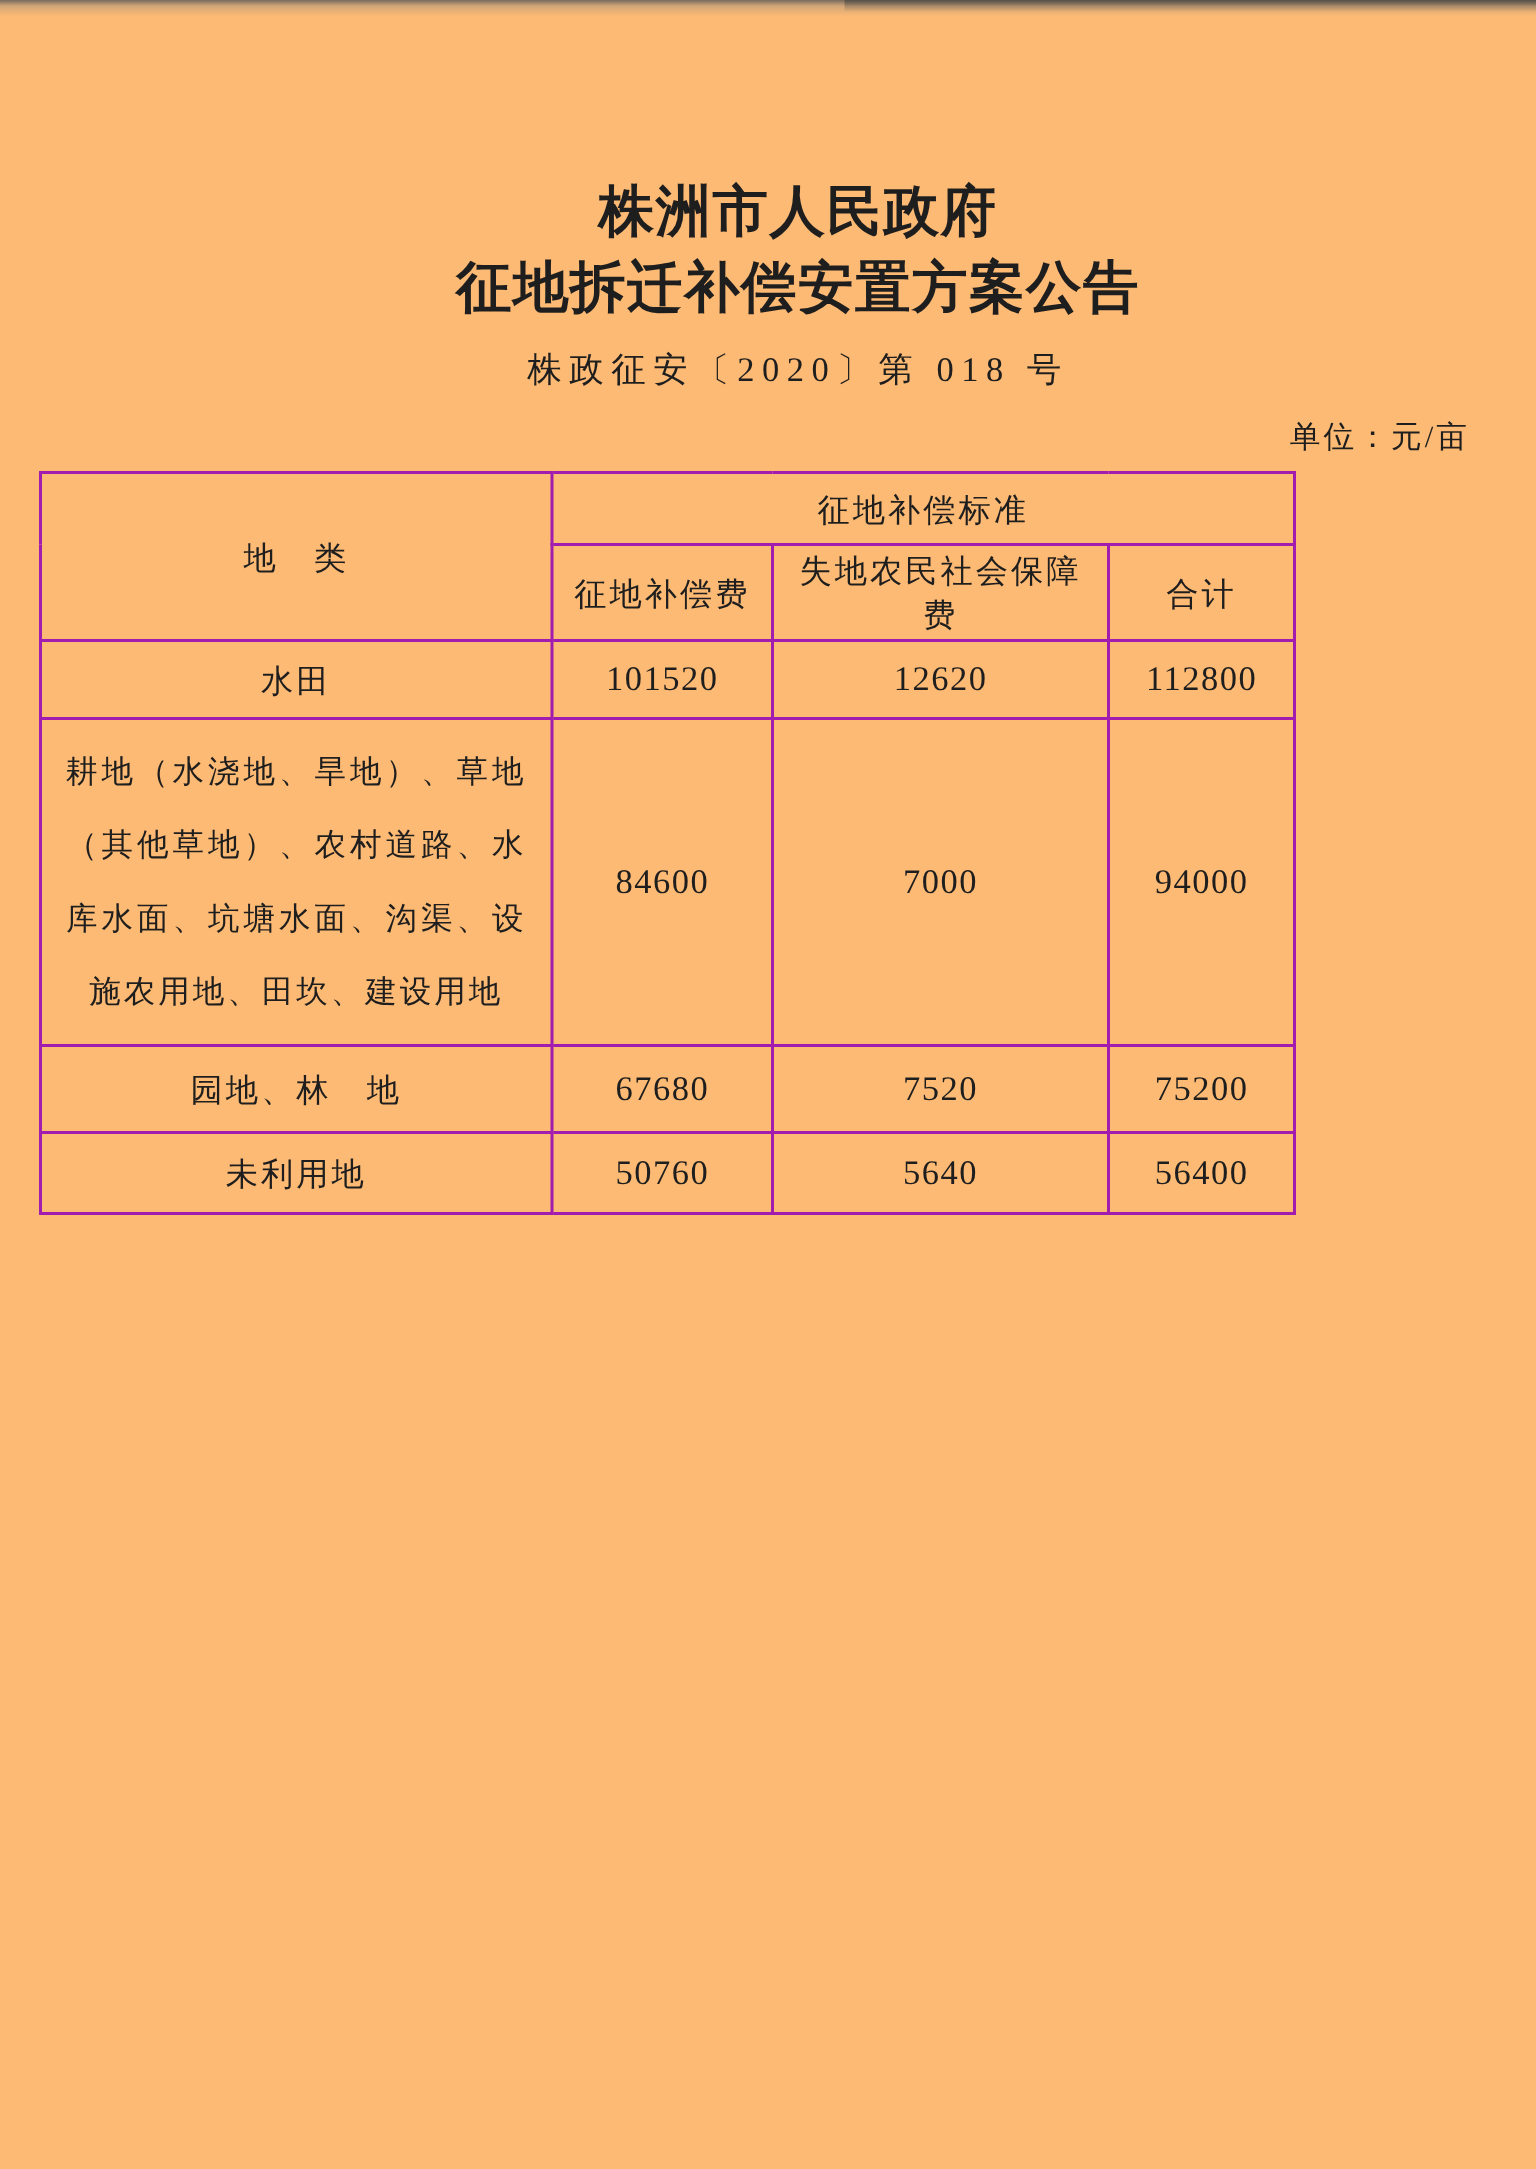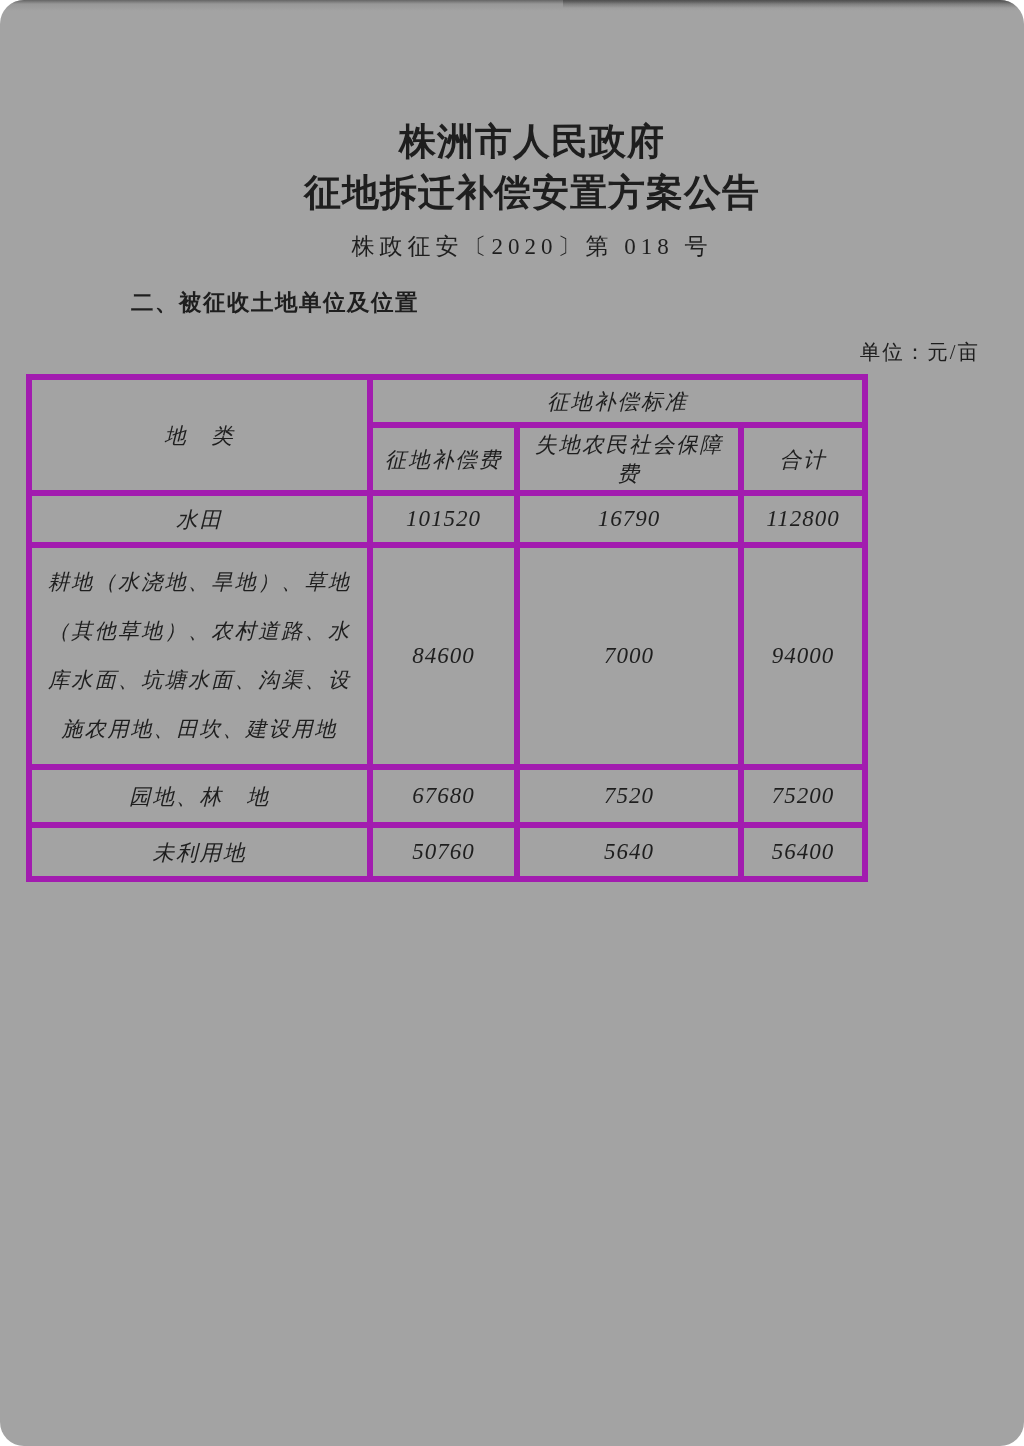--- a/index.html
+++ b/index.html
@@ -1,25 +1,24 @@
 <!DOCTYPE html>
 <html><head>
 <meta charset="utf-8">
 <style>
   * { box-sizing: border-box; }
   html, body { margin: 0; padding: 0; background: #ffffff; }
   .page {
     position: relative;
     width: 1024px;
     height: 1446px;
-    background: #a3a3a3;
+    background: #fdba74;
     overflow: hidden;
     font-family: "Liberation Serif", "DejaVu Serif", serif;
     color: #1e1e1e;
-    border-radius: 24px;
   }
   
   .scan-top {
     position: absolute;
     top: 0; left: 0; right: 0;
     height: 12px;
     background:
       linear-gradient(to bottom, rgba(85,85,85,0.80) 0px, rgba(130,130,130,0.35) 4px, rgba(255,255,255,0) 11px);
     pointer-events: none;
   }
@@ -70,27 +69,26 @@
     line-height: 28px;
   }
 
   .comp-table {
     margin: 8px 0 0 26px;
     border-collapse: collapse;
     table-layout: fixed;
     width: 836px;
   }
   .comp-table td {
-    border: 6px solid #a21caf;
+    border: 2px solid #a21caf;
     text-align: center;
     vertical-align: middle;
     font-size: 21.5px;
     letter-spacing: 2px;
     padding: 2px 6px;
-    font-style: italic;
   }
   .comp-table td.num { font-size: 23px; letter-spacing: 1px; }
   tr.hr1 td { height: 48px; }
   tr.hr2 td { height: 42px; }
   tr.r-paddy td { height: 52px; }
   tr.r-long td { height: 198px; }
   tr.r-orchard td { height: 58px; }
   tr.r-unused td { height: 54px; }
   td.land-long {
     text-align: justify;
@@ -108,21 +106,20 @@
 
   <div class="doc-header">
     <div class="title-line">株洲市人民政府</div>
     <div class="title-line">征地拆迁补偿安置方案公告</div>
     <div class="doc-number">株政征安〔2020〕第 018 号</div>
   </div>
 
   <div class="doc-body">
 
 
-    <p class="sec-heading">二、被征收土地单位及位置</p>
 
 
   </div>
 
   <div class="unit-label">单位：元/亩</div>
 
   <table class="comp-table">
     <colgroup>
       <col style="width:341px">
       <col style="width:147px">
@@ -135,21 +132,21 @@
         <td colspan="3">征地补偿标准</td>
       </tr>
       <tr class="hr2">
         <td>征地补偿费</td>
         <td>失地农民社会保障费</td>
         <td>合计</td>
       </tr>
       <tr class="r-paddy">
         <td>水田</td>
         <td class="num">101520</td>
-        <td class="num">16790</td>
+        <td class="num">12620</td>
         <td class="num">112800</td>
       </tr>
       <tr class="r-long">
         <td class="land-long">耕地（水浇地、旱地）、草地（其他草地）、农村道路、水库水面、坑塘水面、沟渠、设施农用地、田坎、建设用地</td>
         <td class="num">84600</td>
         <td class="num">7000</td>
         <td class="num">94000</td>
       </tr>
       <tr class="r-orchard">
         <td>园地、林　地</td>

